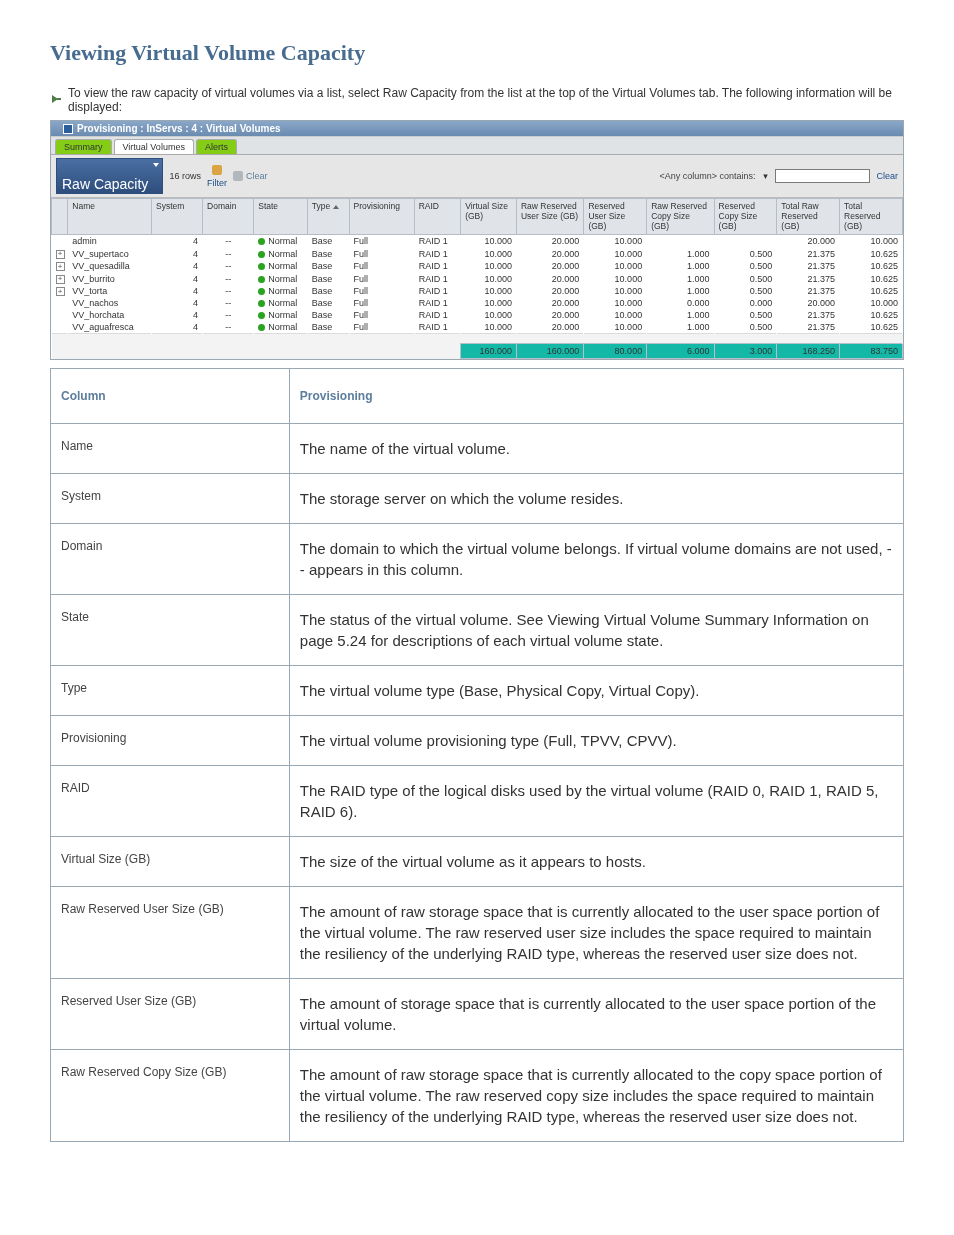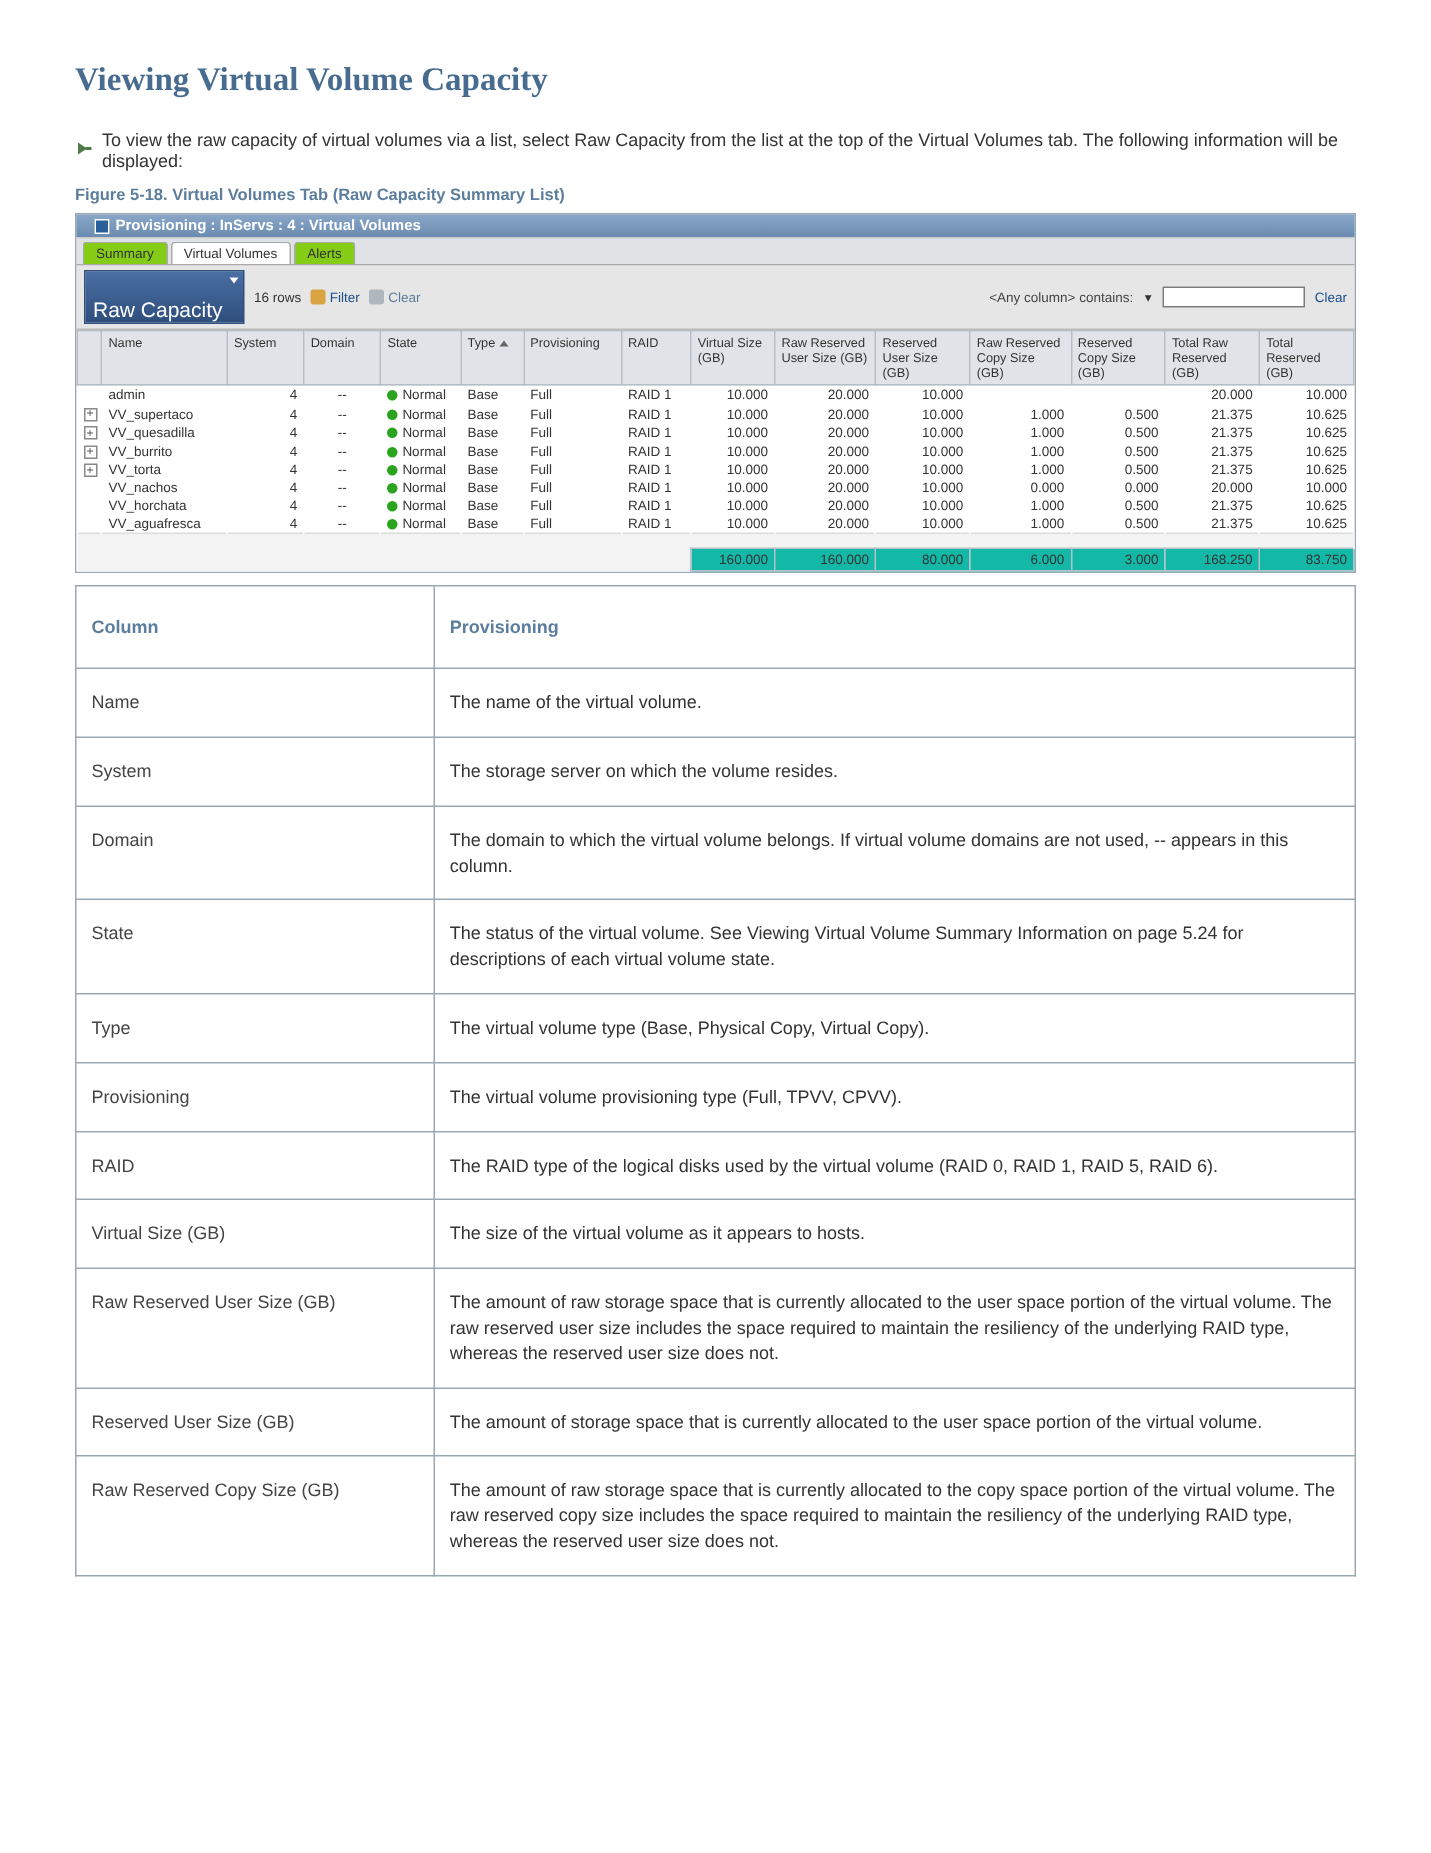--- a/index.html
+++ b/index.html
@@ -77,21 +77,21 @@
   .toolbar .capacity-dd {
     background: linear-gradient(#4a6fa3,#2e4e7d);
     color:#fff; padding:17px 14px 1px 5px;
     border:1px solid #2e4e7d; font-size:14px; position:relative;
   }
   .toolbar .capacity-dd:after {
     content:""; position:absolute; right:3px; top:4px;
     border-left:3px solid transparent; border-right:3px solid transparent;
     border-top:4px solid #fff;
   }
-  .toolbar .filter-link { color:#1a4c8b; font-size:9px; display:flex; align-items:center; gap:3px;}
+  .toolbar .filter-link { color:#1a4c8b; font-size:9px; display:flex; align-items:center; gap:3px;flex-direction:column;}
   .toolbar .filter-icon { width:10px;height:10px;background:#d9a441;border-radius:2px;}
   .toolbar .clear-link { color:#5c7d9c; font-size:9px; display:flex; align-items:center; gap:3px;}
   .toolbar .clear-icon { width:10px;height:10px;background:#b0b7bd;border-radius:2px;}
   .toolbar .spacer { flex:1; }
   .toolbar .contains-lbl { font-size:9px; color:#444; }
   .toolbar .op { width:8px; text-align:center; }
   .toolbar .search-box {
     border:1px solid #7a7a7a; background:#fff; height:14px; width:95px;
   }
   .toolbar .clear-right { color:#1a4c8b; font-size:9px; }
@@ -153,21 +153,21 @@
     text-align: left;
     border: 1px solid #9aa8b4;
     padding: 20px 10px;
     vertical-align: top;
     background:#fff;
   }
   .desc-table td {
     border: 1px solid #9aa8b4;
     padding: 14px 10px;
     vertical-align: top;
-    font-size: 12px;
+    font-size: 15px;
     line-height: 1.4;
     color:#333;
   }
   .desc-table td.colname {
     font-family: Arial, sans-serif;
     font-size: 12px;
     color:#444;
   }
 </style>
 </head>
@@ -181,21 +181,20 @@
     <span class="bullet-icon">
       <svg width="12" height="12" viewBox="0 0 12 12">
             <polygon points="2,2 8,6 2,10" fill="#4f7b49"></polygon>
             <rect x="7" y="5" width="4" height="2" fill="#4f7b49"></rect>
           </svg>
     </span>
     <span>To view the raw capacity of virtual volumes via a list, select Raw Capacity from the list at the top of the Virtual Volumes tab. The following information will be displayed:</span>
   </li>
 </ul>
 
-<div class="caption">Figure 5-18.  Virtual Volumes Tab (Raw Capacity Summary List)</div>
 
 <div class="figure">
   <div class="titlebar">
     <span class="win-icon"></span>
     <span>Provisioning : InServs : 4 : Virtual Volumes</span>
   </div>
   <div class="tabs-row">
     <div class="tab">Summary</div>
     <div class="tab active">Virtual Volumes</div>
     <div class="tab">Alerts</div>

